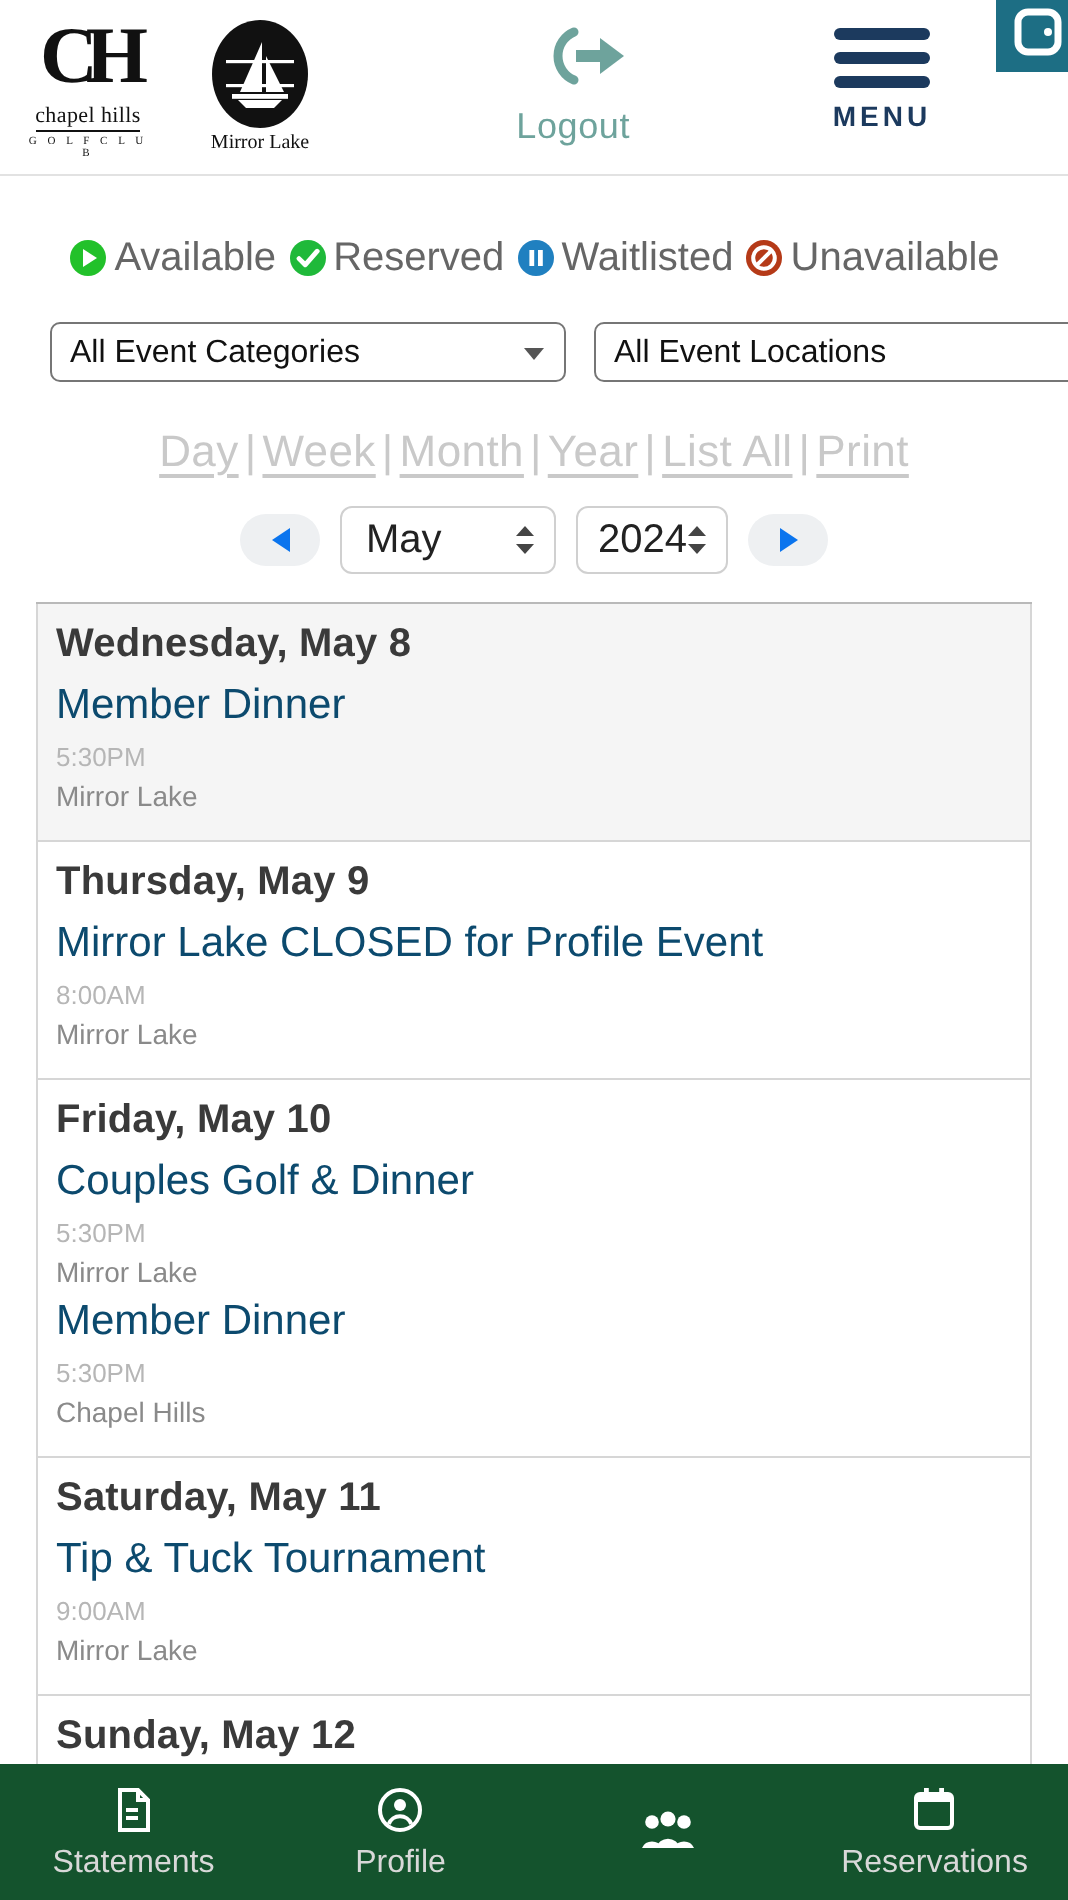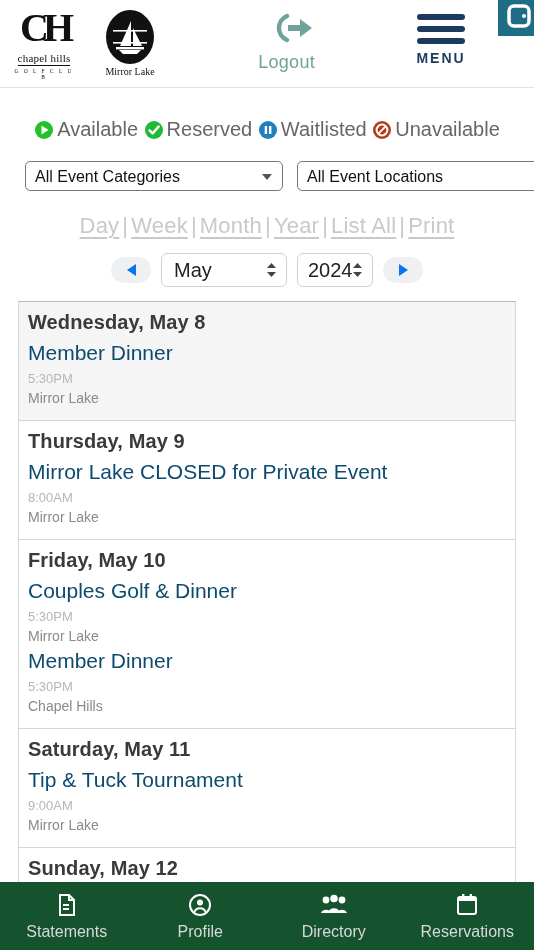--- a/index.html
+++ b/index.html
@@ -134,21 +134,21 @@
     border-top: 6px solid transparent; border-bottom: 6px solid transparent;
     border-left: 9px solid #0a74ee;
   }
   .mysel {
     position: relative; height: 34px;
     border: 1px solid #d0d0d0; border-radius: 6px; background: #fff;
     display: flex; align-items: center;
     font-size: 20px; color: #222;
     cursor: pointer;
   }
-  .mysel.month { width: 126px; padding-left: 12px; }
+  .mysel.month { width: 108px; padding-left: 12px; }
   .mysel.year  { width: 76px;  padding-left: 10px; }
   .mysel .updown {
     position: absolute; right: 8px; top: 50%; transform: translateY(-50%);
     line-height: 0;
   }
 
   
   .list { margin: 14px 18px 0 18px; border-top: 1px solid #b9b9b9; }
   .day {
     border: 1px solid #d6d6d6; border-top: none;
@@ -326,21 +326,21 @@
       <div class="ev">
         <div class="title">Member Dinner</div>
         <div class="time">5:30PM</div>
         <div class="loc">Mirror Lake</div>
       </div>
     </div>
 
     <div class="day">
       <div class="date">Thursday, May 9</div>
       <div class="ev">
-        <div class="title">Mirror Lake CLOSED for Private Event</div>
+        <div class="title">Mirror Lake CLOSED for Profile Event</div>
         <div class="time">8:00AM</div>
         <div class="loc">Mirror Lake</div>
       </div>
     </div>
 
     <div class="day">
       <div class="date">Friday, May 10</div>
       <div class="ev">
         <div class="title">Couples Golf &amp; Dinner</div>
         <div class="time">5:30PM</div>
@@ -397,21 +397,20 @@
       <div class="ico">
         <svg width="28" height="22" viewBox="0 0 28 22">
           <circle cx="6" cy="6" r="3.4" fill="#fff"></circle>
           <circle cx="14" cy="4.5" r="3.8" fill="#fff"></circle>
           <circle cx="22" cy="6" r="3.4" fill="#fff"></circle>
           <path d="M1 19 a5.5 5.5 0 0 1 10 0 z" fill="#fff"></path>
           <path d="M8 19 a6.2 6.2 0 0 1 12 0 z" fill="#fff"></path>
           <path d="M17 19 a5.5 5.5 0 0 1 10 0 z" fill="#fff"></path>
         </svg>
       </div>
-      <div class="lbl">Directory</div>
     </div>
     <div class="bnitem">
       <div class="ico">
         <svg width="22" height="23" viewBox="0 0 22 23">
           <rect x="2" y="4" width="18" height="17" rx="2" fill="none" stroke="#fff" stroke-width="2"></rect>
           <rect x="2" y="4" width="18" height="4" fill="#fff"></rect>
           <rect x="6" y="1" width="2.4" height="5" fill="#fff"></rect>
           <rect x="13.6" y="1" width="2.4" height="5" fill="#fff"></rect>
         </svg>
       </div>

